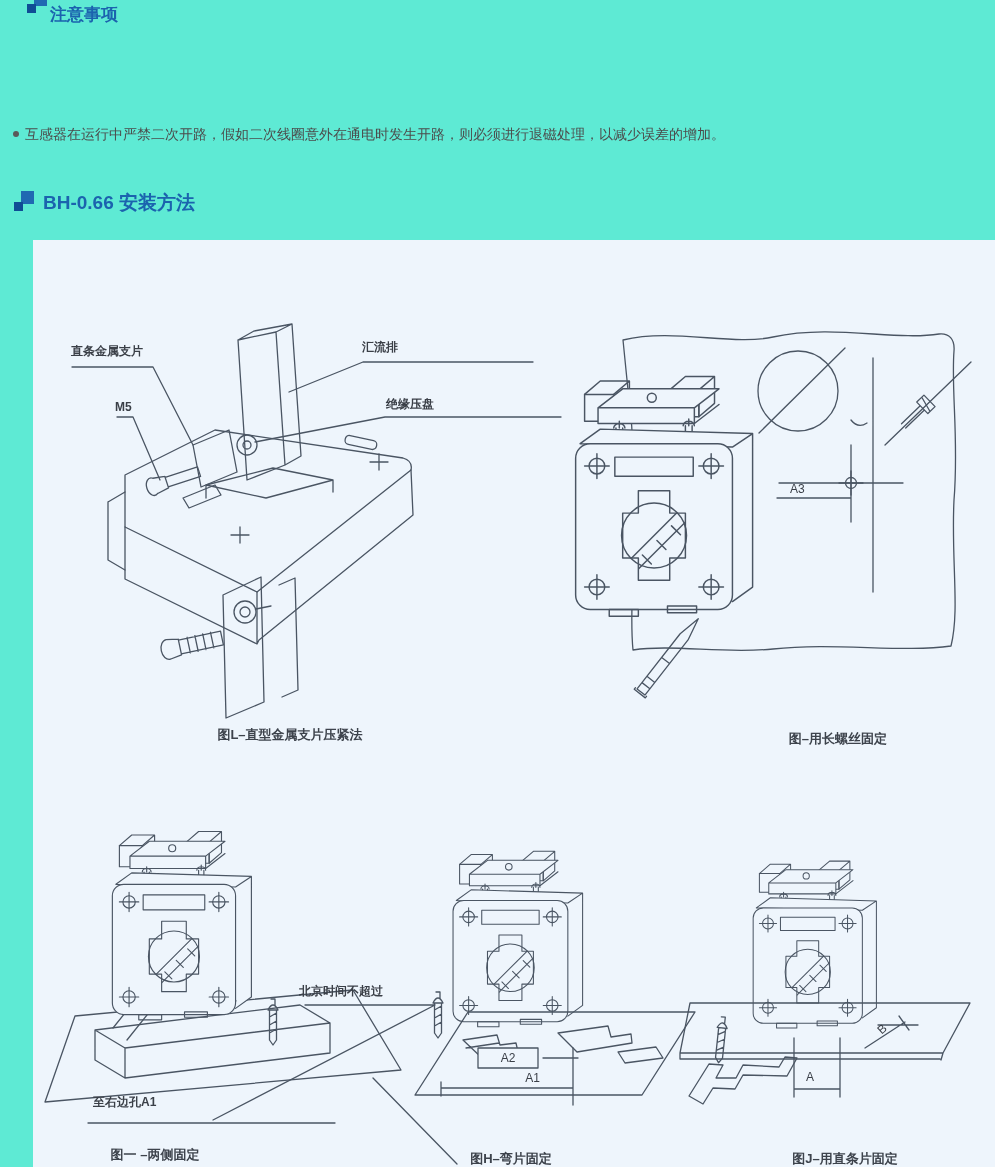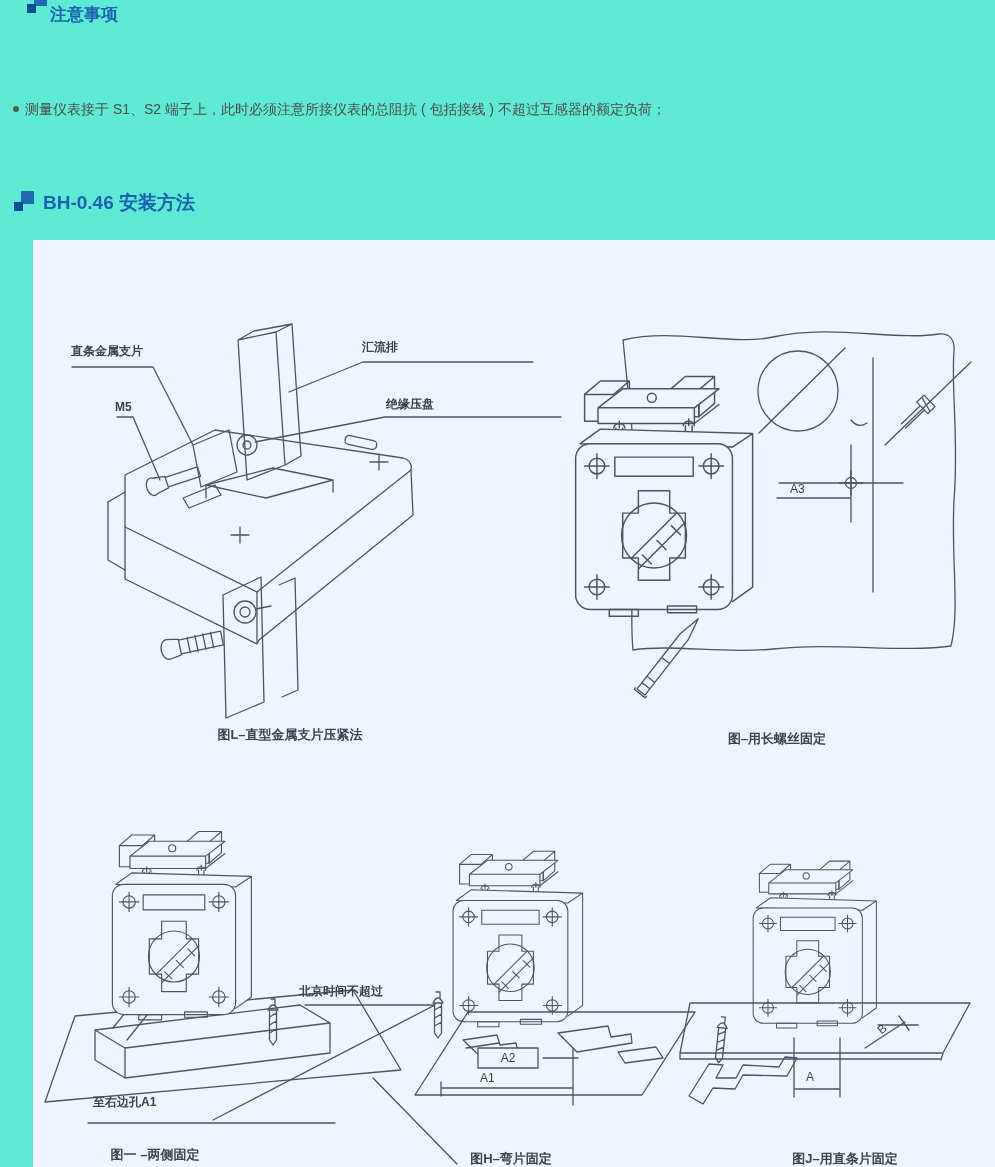--- a/index.html
+++ b/index.html
@@ -31,29 +31,29 @@
 <body>
 
 <div class="page">
 
   <div class="sq-icon" style="left:27px;top:-7px;">
     <span class="big"></span>
       <span class="small"></span>
   </div>
   <div id="title-notes" class="h-title">注意事项</div>
 
-  <div class="bullet" style="top:97px;">
-    <div class="ln">测量仪表接于 S1、S2 端子上，此时必须注意所接仪表的总阻抗 ( 包括接线 ) 不超过互感器的额定负荷；</div>
+  <div class="bullet" style="top:122px;">
+    <div class="ln">互感器在运行中严禁二次开路，假如二次线圈意外在通电时发生开路，则必须进行退磁处理，以减少误差的增加。</div>
   </div>
 
   <div class="sq-icon" style="left:14px;top:191px;">
     <span class="big"></span>
       <span class="small"></span>
   </div>
-  <div id="title-install" class="h-title">BH-0.46 安装方法</div>
+  <div id="title-install" class="h-title">BH-0.66 安装方法</div>
 
   <div class="panel">
 
     <svg width="962" height="927" viewBox="0 0 962 927">
       <defs>
         <clipPath id="ctclip">
           <path d="M64,126 H78 V106 H106 V126 H120 V166 H106 V186 H78 V166 H64 Z"></path>
           <circle cx="92" cy="146" r="29"></circle>
         </clipPath>
 
@@ -183,23 +183,23 @@
     </svg>
 
     <div class="fig-label" style="left:38px;top:103px;">直条金属支片</div>
     <div class="fig-label" style="left:329px;top:99px;">汇流排</div>
     <div class="fig-label" style="left:82px;top:160px;">M5</div>
     <div class="fig-label" style="left:353px;top:156px;">绝缘压盘</div>
     <div class="dim-label" style="left:757px;top:242px;">A3</div>
     <div class="fig-label" style="left:266px;top:743px;">北京时间不超过</div>
     <div class="fig-label" style="left:60px;top:854px;">至右边孔A1</div>
     <div class="dim-label" style="left:445px;top:811px;width:60px;text-align:center;">A2</div>
-    <div class="dim-label" style="left:447px;top:831px;width:60px;text-align:left;">A1</div>
+    <div class="dim-label" style="left:447px;top:831px;width:60px;text-align:right;">A1</div>
     <div class="dim-label" style="left:762px;top:830px;width:30px;text-align:center;">A</div>
     <div class="dim-label" style="left:845px;top:782px;transform:rotate(-42deg);">B</div>
 
     <div class="caption" style="left:147px;top:486px;">图L–直型金属支片压紧法</div>
-    <div class="caption" style="left:634px;top:490px;">图–用长螺丝固定</div>
+    <div class="caption" style="left:634px;top:490px;text-align:right;">图–用长螺丝固定</div>
     <div class="caption" style="left:12px;top:906px;">图一 –两侧固定</div>
     <div class="caption" style="left:368px;top:910px;">图H–弯片固定</div>
     <div class="caption" style="left:702px;top:910px;">图J–用直条片固定</div>
   </div>
 </div>
 
 </body></html>

